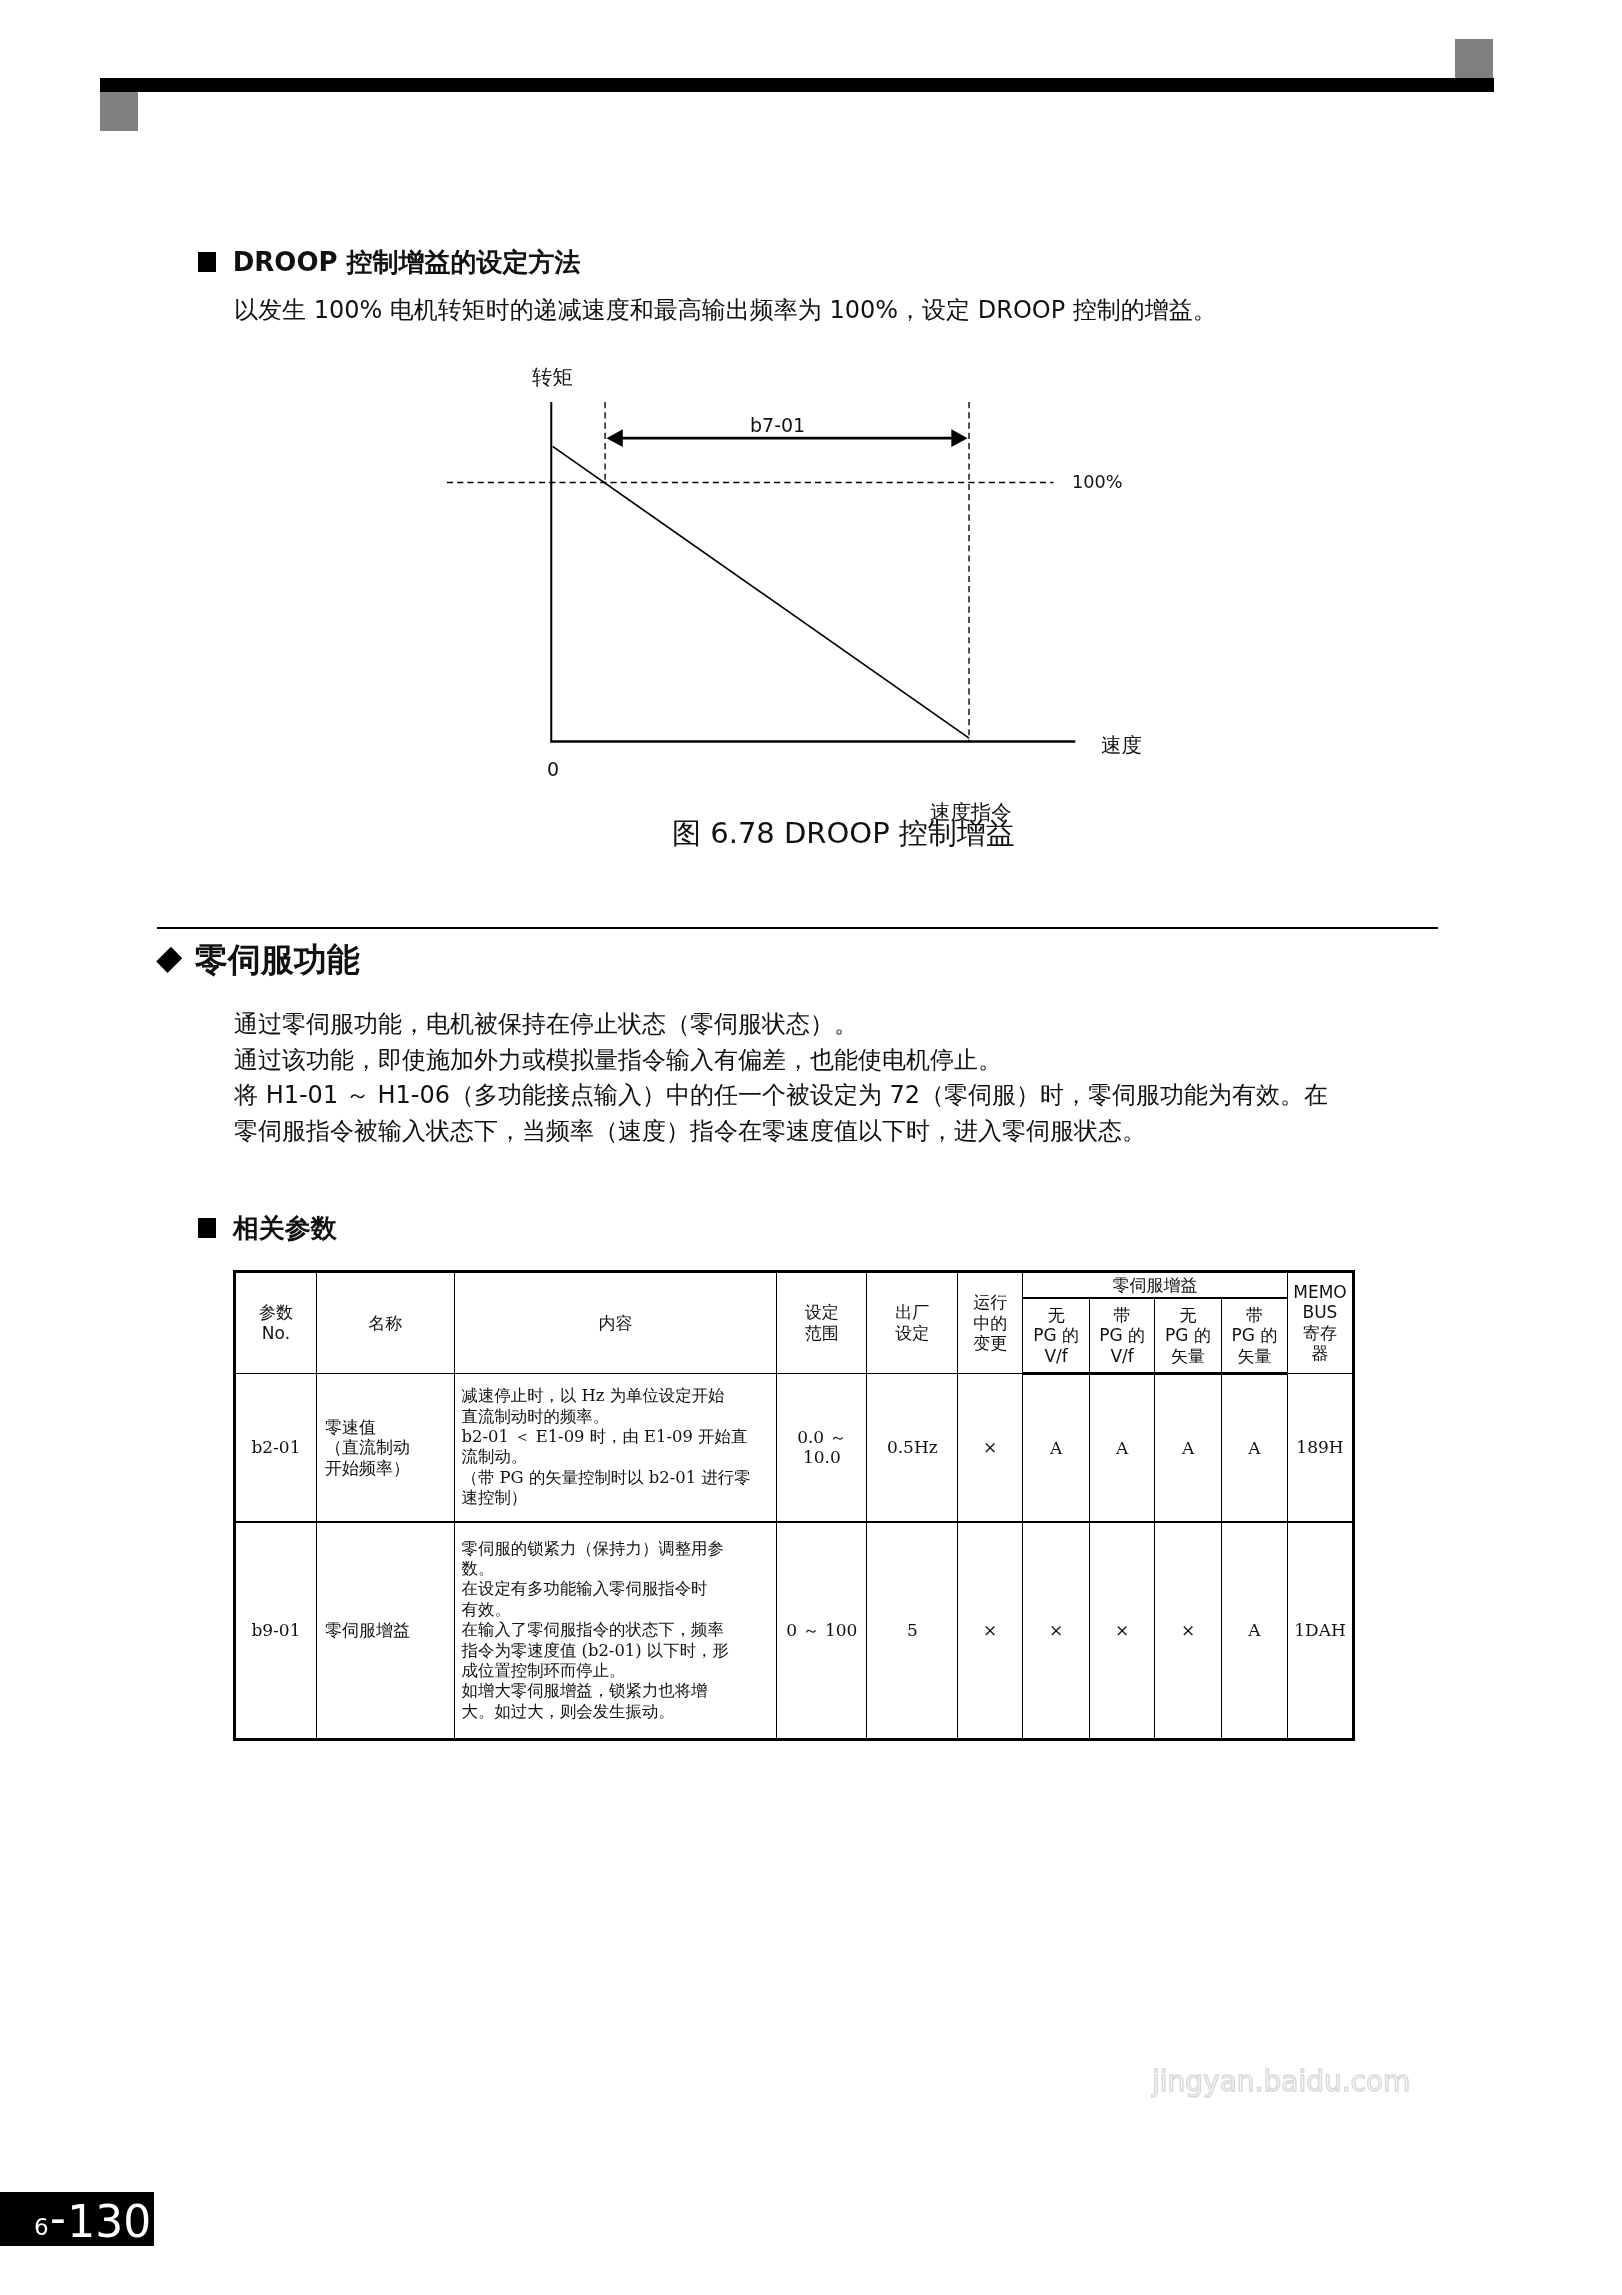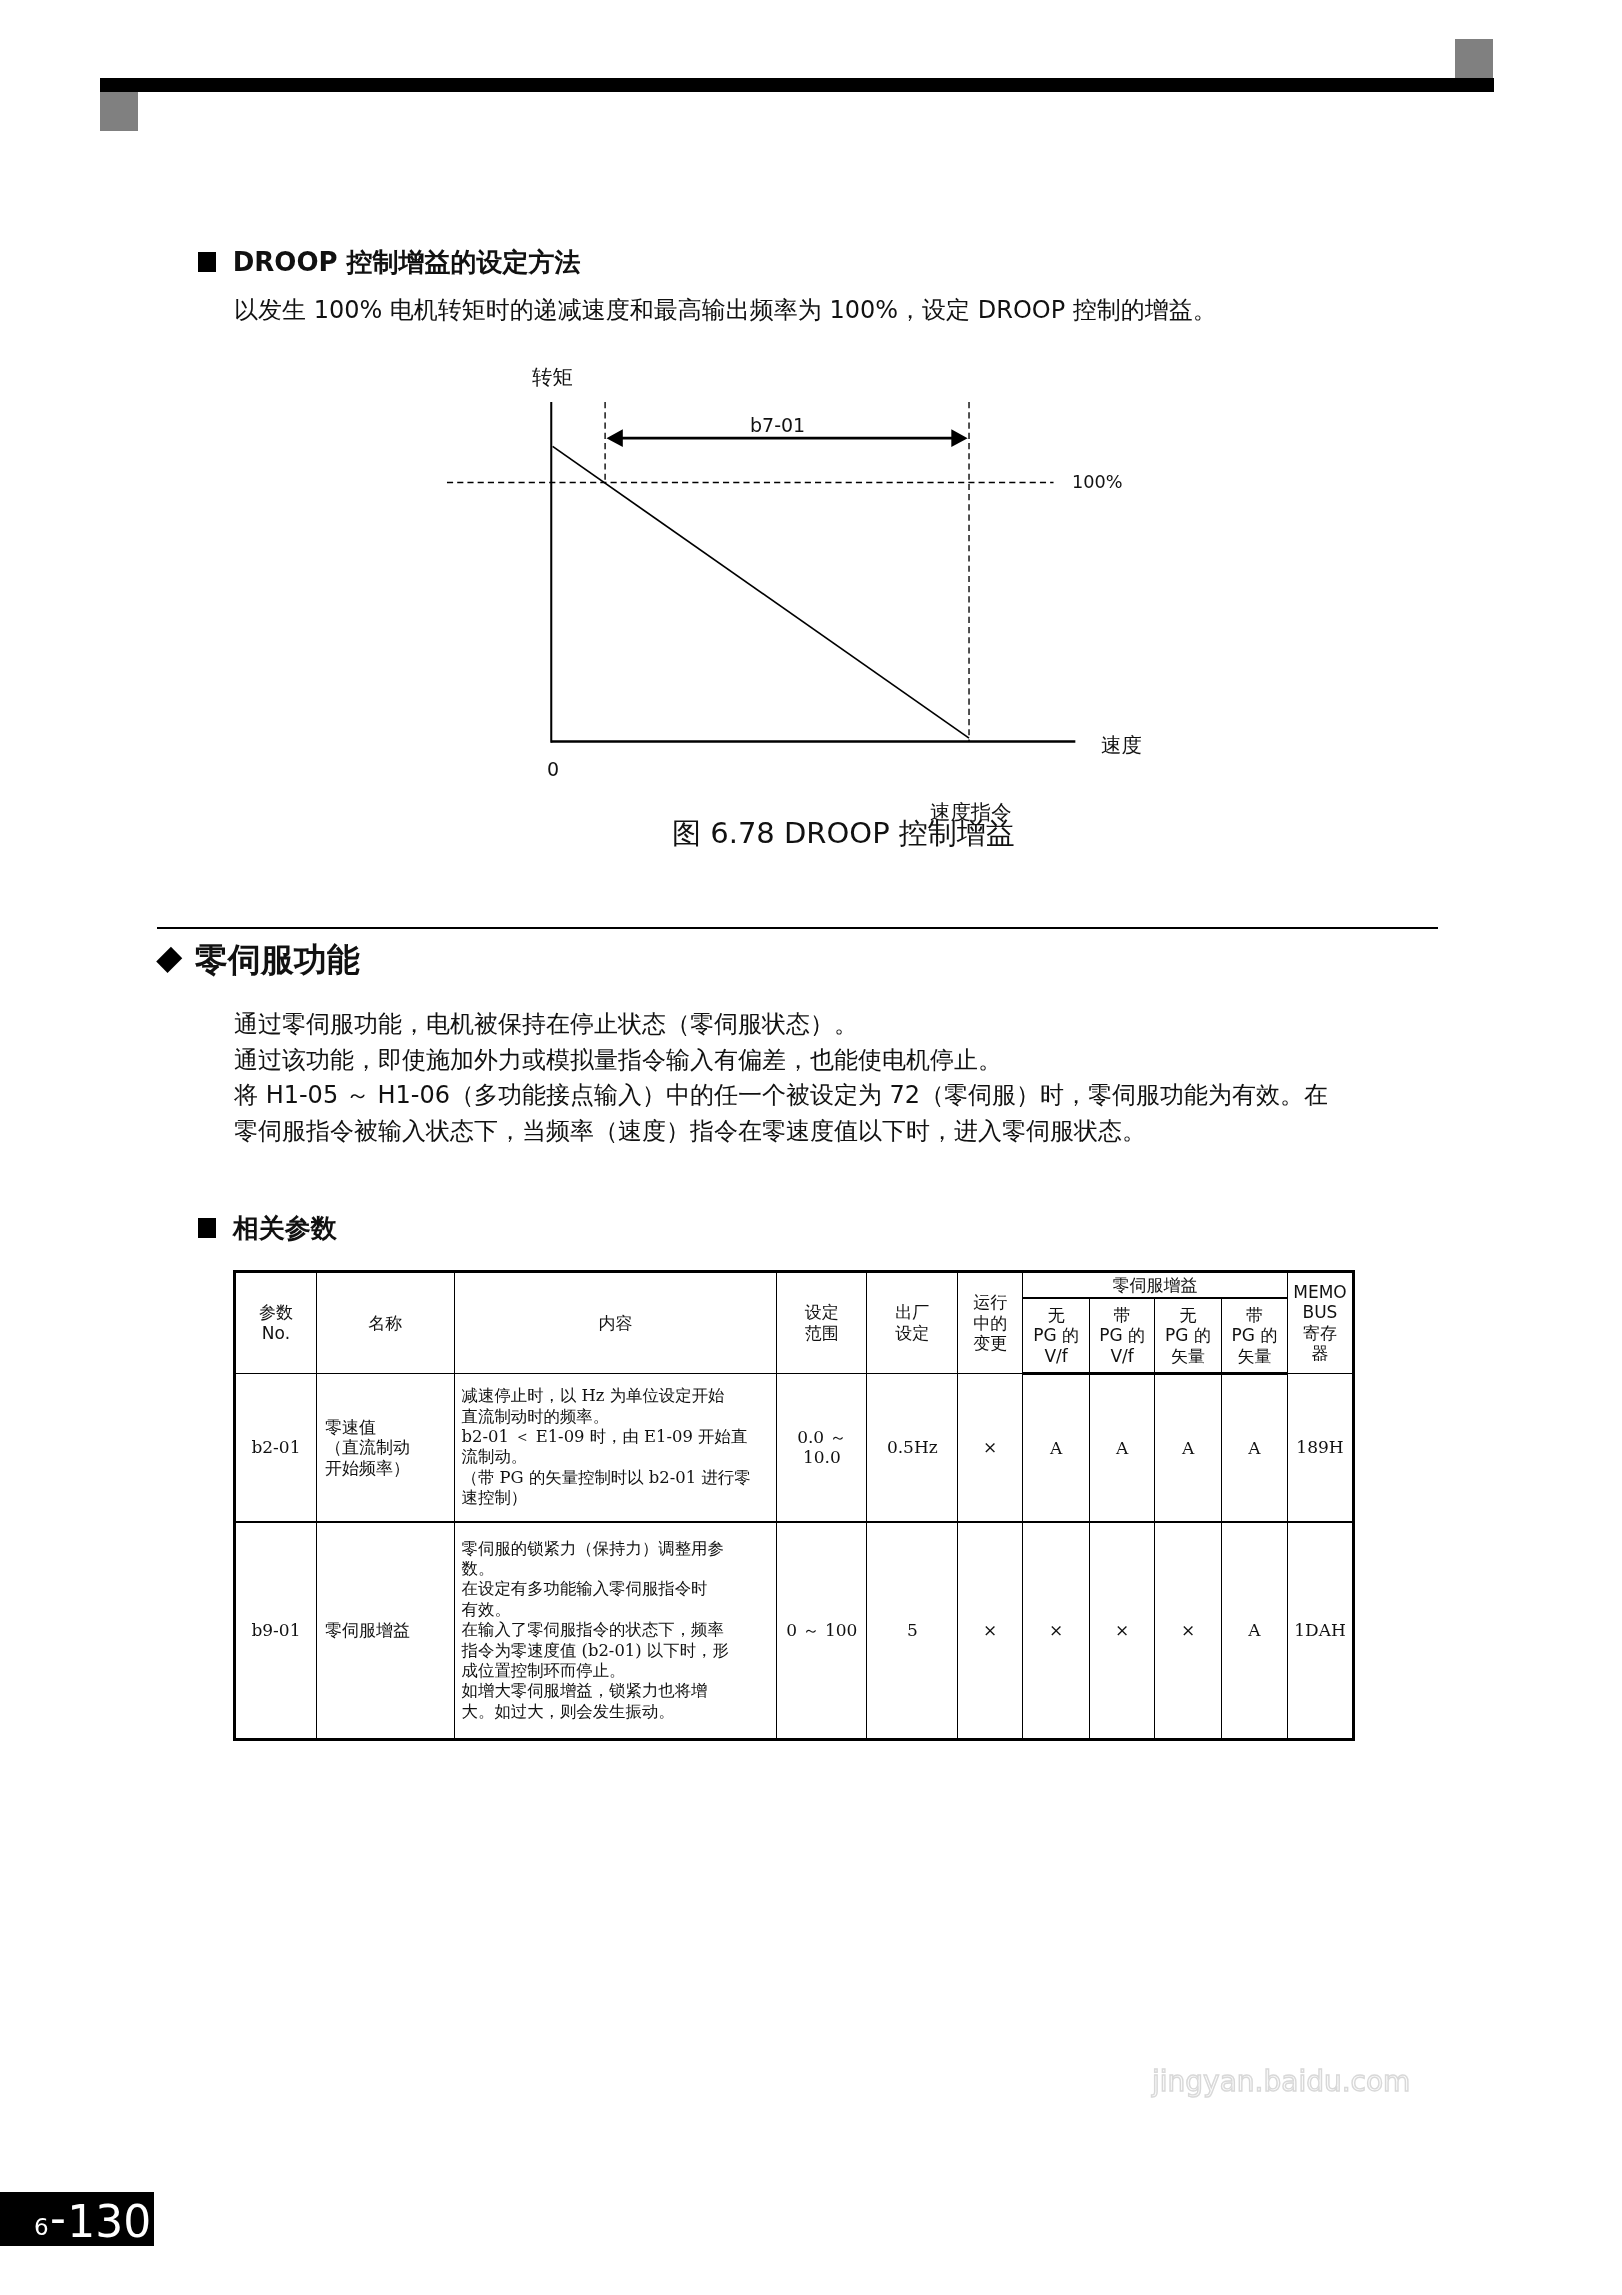--- a/index.html
+++ b/index.html
@@ -85,21 +85,21 @@
   <span class="chart-label" style="left:668px; top:814px; font-size:29px;">图 6.78 DROOP 控制增益</span>
 </div>
 
 <div id="section-rule" class="abs"></div>
 <div class="abs dia-heading" style="left:155px; top:941px;">
   <span class="diamond"></span>
   <span>零伺服功能</span>
 </div>
 <div class="abs body-text" style="left:234px; top:1007px;">通过零伺服功能，电机被保持在停止状态（零伺服状态）。</div>
 <div class="abs body-text" style="left:234px; top:1043px;">通过该功能，即使施加外力或模拟量指令输入有偏差，也能使电机停止。</div>
-<div class="abs body-text" style="left:234px; top:1078px;">将 H1-05 ～ H1-06（多功能接点输入）中的任一个被设定为 72（零伺服）时，零伺服功能为有效。在</div>
+<div class="abs body-text" style="left:234px; top:1078px;">将 H1-01 ～ H1-06（多功能接点输入）中的任一个被设定为 72（零伺服）时，零伺服功能为有效。在</div>
 <div class="abs body-text" style="left:234px; top:1114px;">零伺服指令被输入状态下，当频率（速度）指令在零速度值以下时，进入零伺服状态。</div>
 
 <div class="abs sq-heading" style="left:198px; top:1213px;">
   <span class="sq-bullet"></span>
   <span>相关参数</span>
 </div>
 
 <table id="param-table" class="abs">
   <colgroup>
     <col style="width:82px">

